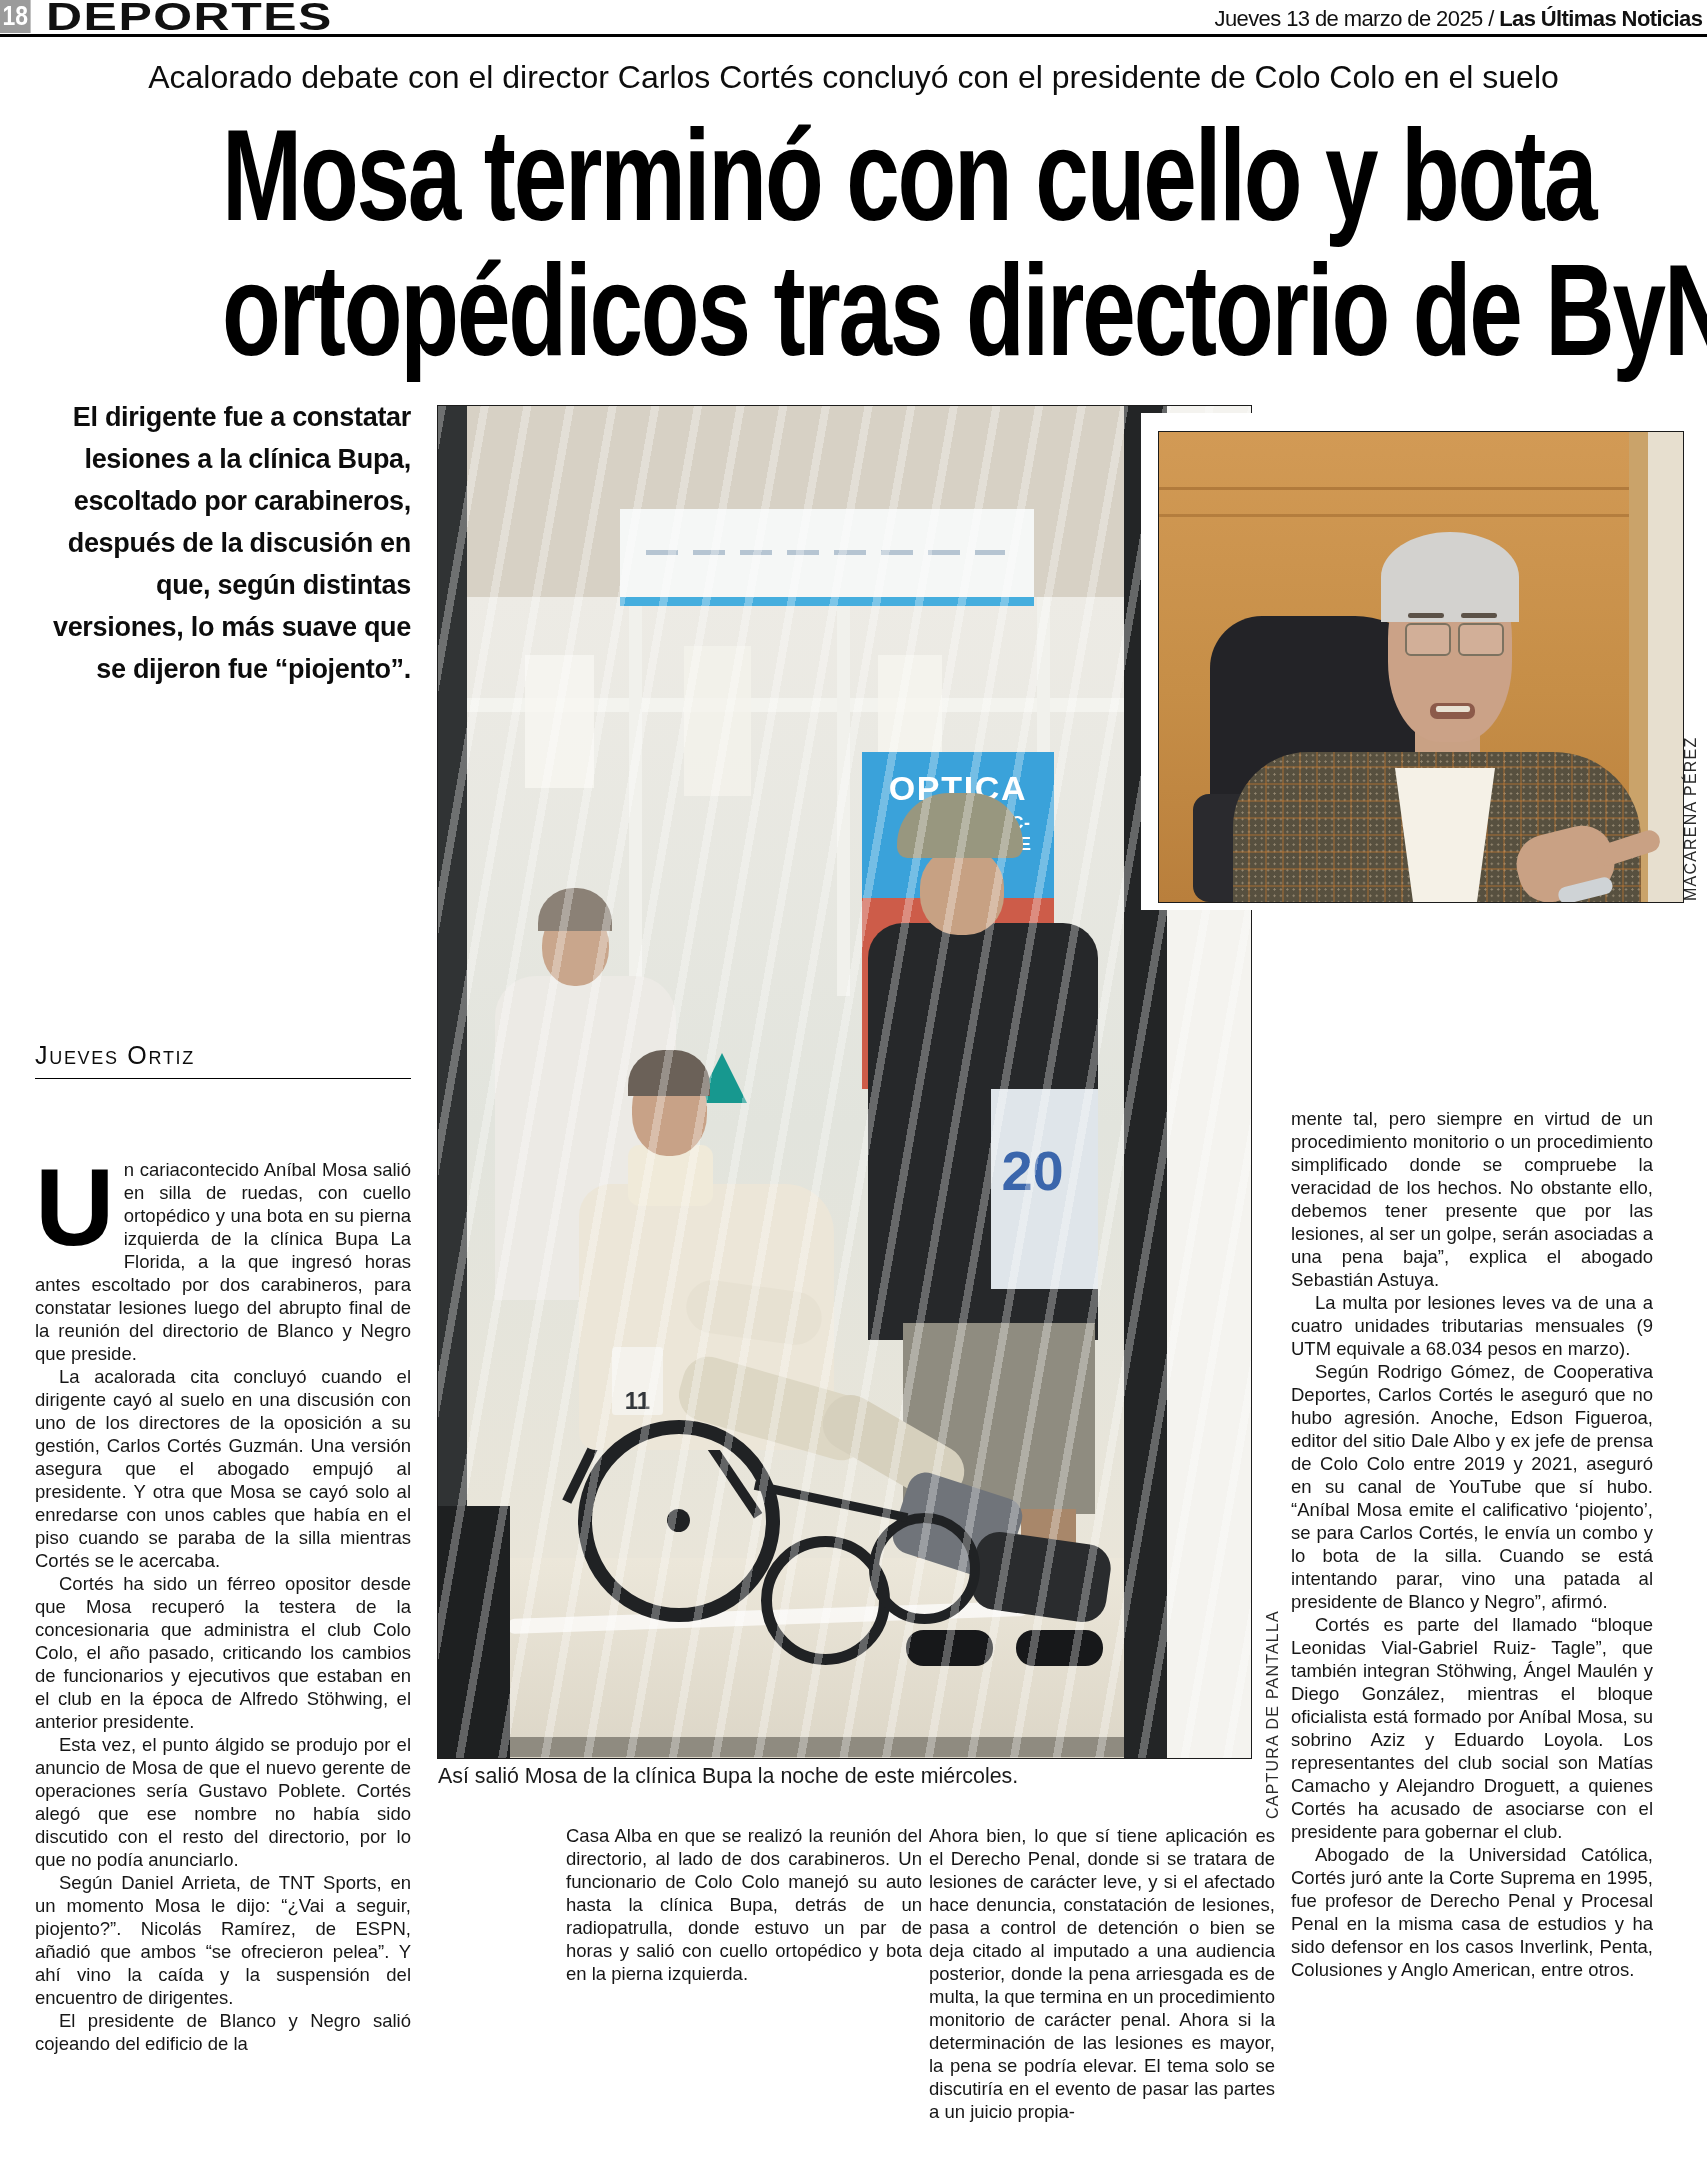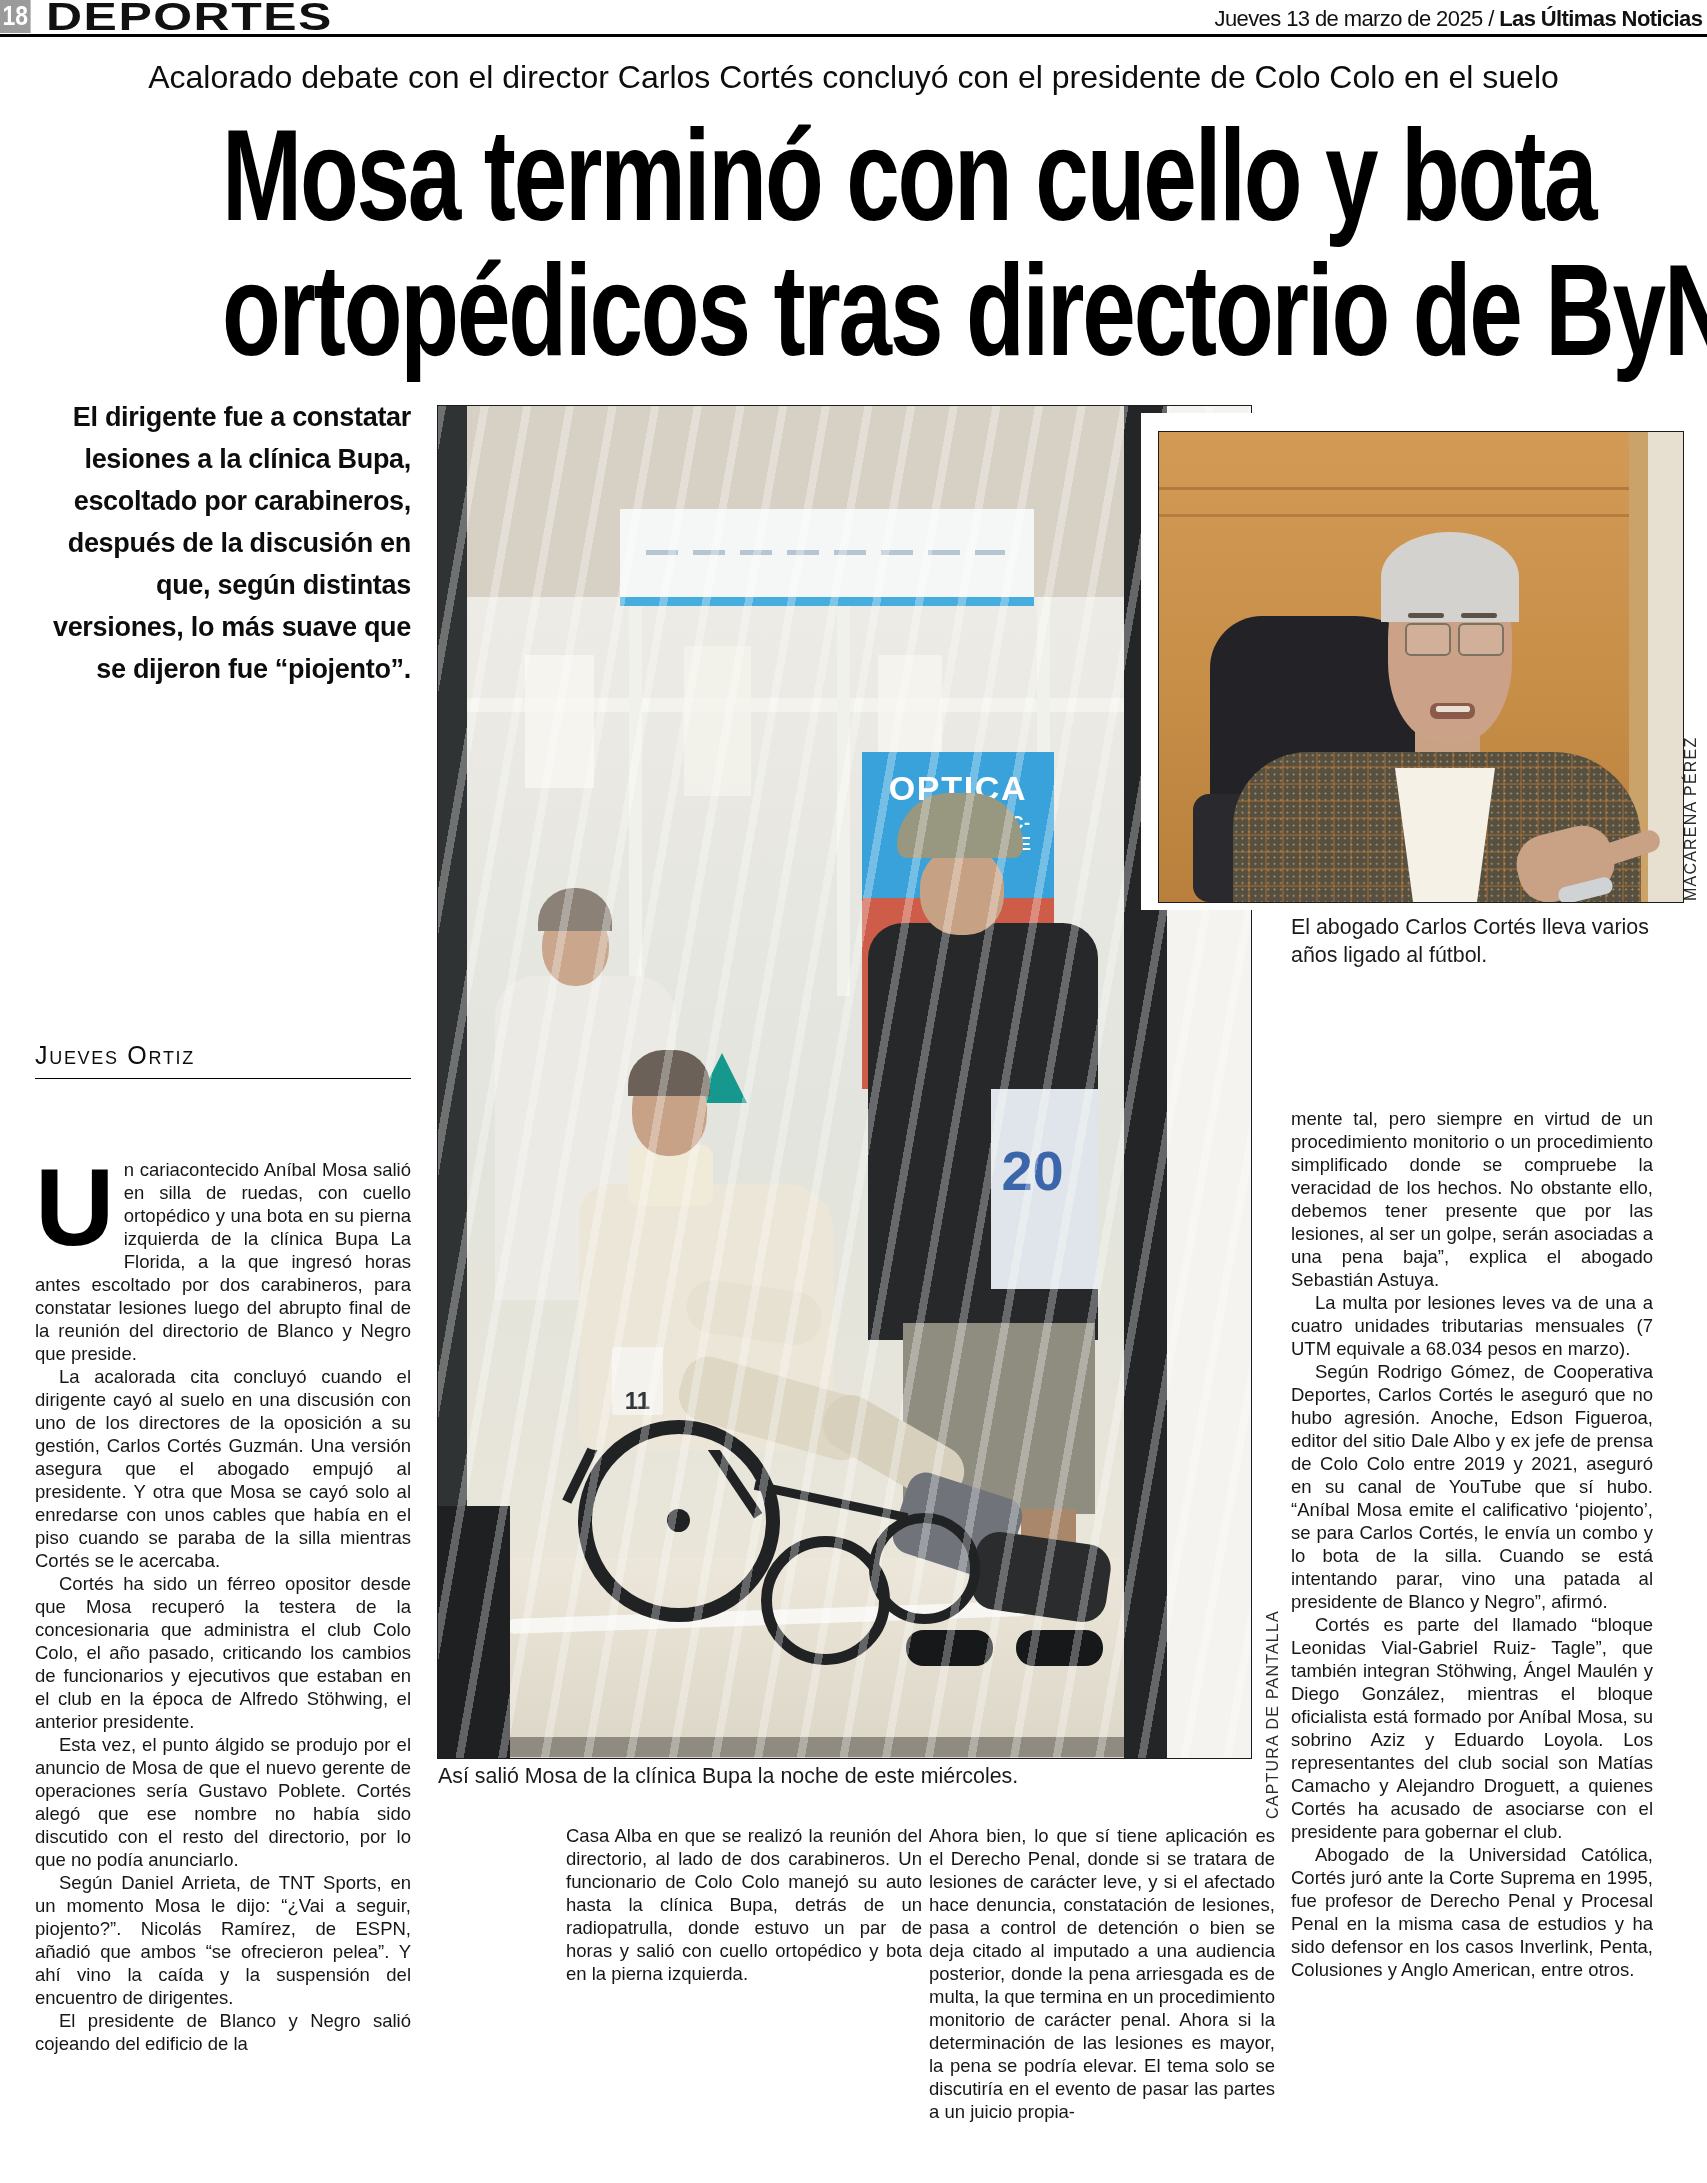--- a/index.html
+++ b/index.html
@@ -272,33 +272,32 @@
     <div class="pi-brow-r"></div>
     <div class="pi-glass-l"></div>
     <div class="pi-glass-r"></div>
     <div class="pi-mouth"></div>
     <div class="pi-teeth"></div>
     <div class="pi-hand"></div>
     <div class="pi-finger"></div>
     <div class="pi-watch"></div>
   </div>
 
-  <div class="caption-inset">El abogado Carlos Cortés lleva varios años ligado al fútbol.</div>
   <div class="vcredit" id="credit-inset">MACARENA PÉREZ</div>
   <div class="caption-main">Así salió Mosa de la clínica Bupa la noche de este miércoles.</div>
   <div class="vcredit" id="credit-main">CAPTURA DE PANTALLA</div>
 
   <div class="col" id="col2">
     <p class="first">Casa Alba en que se realizó la reunión del directorio, al lado de dos carabineros. Un funcionario de Colo Colo manejó su auto hasta la clínica Bupa, detrás de un radiopatrulla, donde estuvo un par de horas y salió con cuello ortopédico y bota en la pierna izquierda.</p>
   </div>
   <div class="col" id="col3">
     <p class="first">Ahora bien, lo que sí tiene aplicación es el Derecho Penal, donde si se tratara de lesiones de carácter leve, y si el afectado hace denuncia, constatación de lesiones, pasa a control de detención o bien se deja citado al imputado a una audiencia posterior, donde la pena arriesgada es de multa, la que termina en un procedimiento monitorio de carácter penal. Ahora si la determinación de las lesiones es mayor, la pena se podría elevar. El tema solo se discutiría en el evento de pasar las partes a un juicio propia-</p>
   </div>
   <div class="col" id="col4">
     <p class="first">mente tal, pero siempre en virtud de un procedimiento monitorio o un procedimiento simplificado donde se compruebe la veracidad de los hechos. No obstante ello, debemos tener presente que por las lesiones, al ser un golpe, serán asociadas a una pena baja”, explica el abogado Sebastián Astuya.</p>
-    <p>La multa por lesiones leves va de una a cuatro unidades tributarias mensuales (7 UTM equivale a 68.034 pesos en marzo).</p>
+    <p>La multa por lesiones leves va de una a cuatro unidades tributarias mensuales (9 UTM equivale a 68.034 pesos en marzo).</p>
     <p>Según Rodrigo Gómez, de Cooperativa Deportes, Carlos Cortés le aseguró que no hubo agresión. Anoche, Edson Figueroa, editor del sitio Dale Albo y ex jefe de prensa de Colo Colo entre 2019 y 2021, aseguró en su canal de YouTube que sí hubo. “Aníbal Mosa emite el calificativo ‘piojento’, se para Carlos Cortés, le envía un combo y lo bota de la silla. Cuando se está intentando parar, vino una patada al presidente de Blanco y Negro”,  afirmó.</p>
     <p>Cortés es parte del llamado “bloque Leonidas Vial-Gabriel Ruiz- Tagle”, que también integran Stöhwing, Ángel Maulén y Diego González, mientras el bloque oficialista está formado por Aníbal Mosa, su sobrino Aziz y Eduardo Loyola. Los representantes del club social son Matías Camacho y Alejandro Droguett, a quienes Cortés ha acusado de asociarse con el presidente para gobernar el club.</p>
     <p>Abogado de la Universidad Católica, Cortés juró ante la Corte Suprema en 1995, fue profesor de Derecho Penal y Procesal Penal en la misma casa de estudios y ha sido defensor en los casos Inverlink, Penta, Colusiones y Anglo American, entre otros.</p>
   </div>
 
 </div>
 
 
 </body></html>

